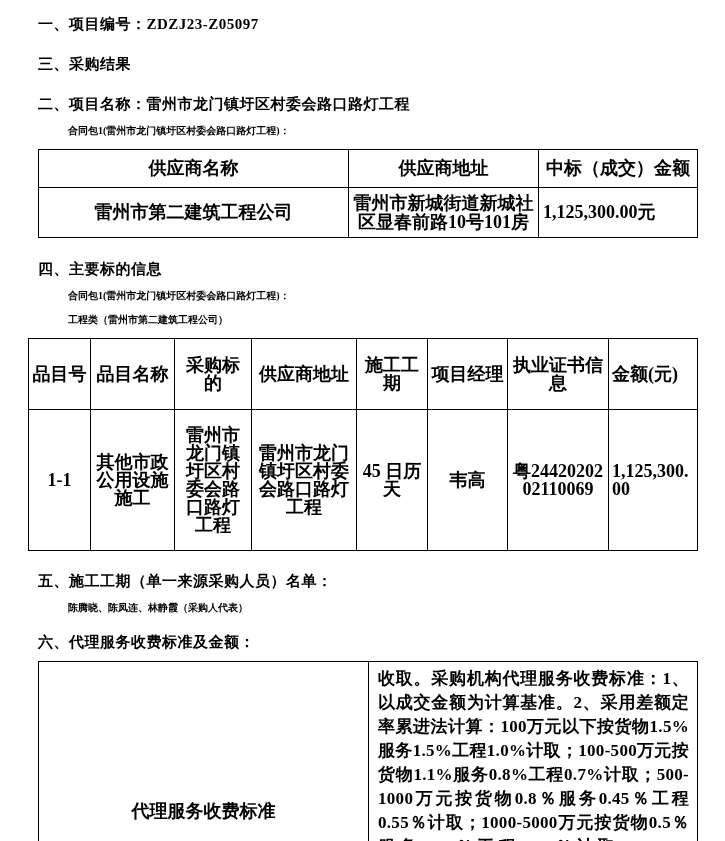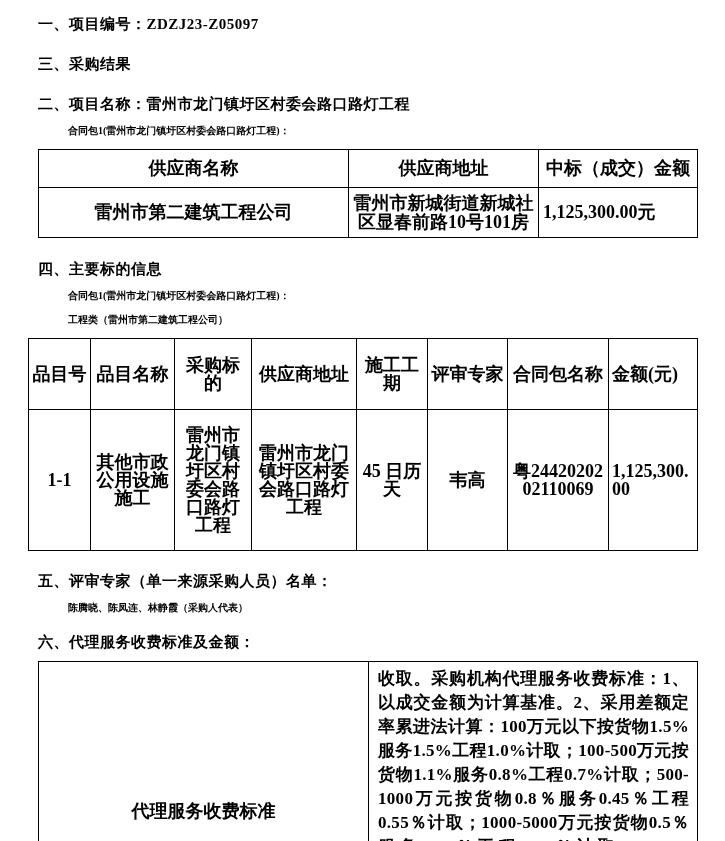--- a/index.html
+++ b/index.html
@@ -104,38 +104,38 @@
         <col style="width:101px">
         <col style="width:89px">
     </colgroup>
     <tbody>
         <tr>
       <td class="hdr">品目号</td>
       <td class="hdr">品目名称</td>
       <td class="hdr">采购标的</td>
       <td class="hdr">供应商地址</td>
       <td class="hdr">施工工期</td>
-      <td class="hdr">评审专家</td>
-      <td class="hdr">合同包名称</td>
+      <td class="hdr">项目经理</td>
+      <td class="hdr">执业证书信息</td>
       <td class="hdr amt">金额(元)</td>
     </tr>
     <tr>
       <td class="row">1-1</td>
       <td class="row">其他市政公用设施施工</td>
       <td class="row">雷州市龙门镇圩区村委会路口路灯工程</td>
       <td class="row">雷州市龙门镇圩区村委会路口路灯工程</td>
       <td class="row">45 日历天</td>
       <td class="row">韦高</td>
       <td class="row cert">粤2442020202110069</td>
       <td class="row amt">1,125,300.00</td>
     </tr>
   </tbody>
     </table>
 
-  <div class="heading h5">五、评审专家（单一来源采购人员）名单：</div>
+  <div class="heading h5">五、施工工期（单一来源采购人员）名单：</div>
   <div class="subline">陈腾晓、陈凤连、林静霞（采购人代表）</div>
 
   <div class="heading h6">六、代理服务收费标准及金额：</div>
 
   <table class="t-fee">
     <colgroup>
         <col style="width:100px">
         <col style="width:230px">
         <col style="width:167px">
         <col style="width:162px">

